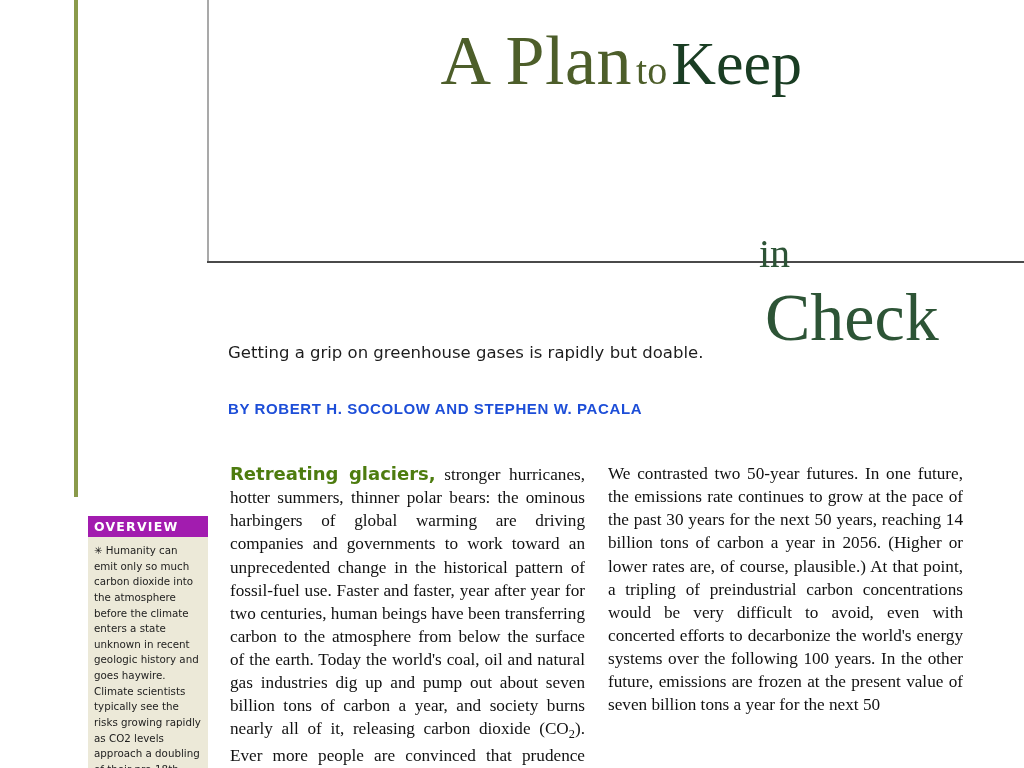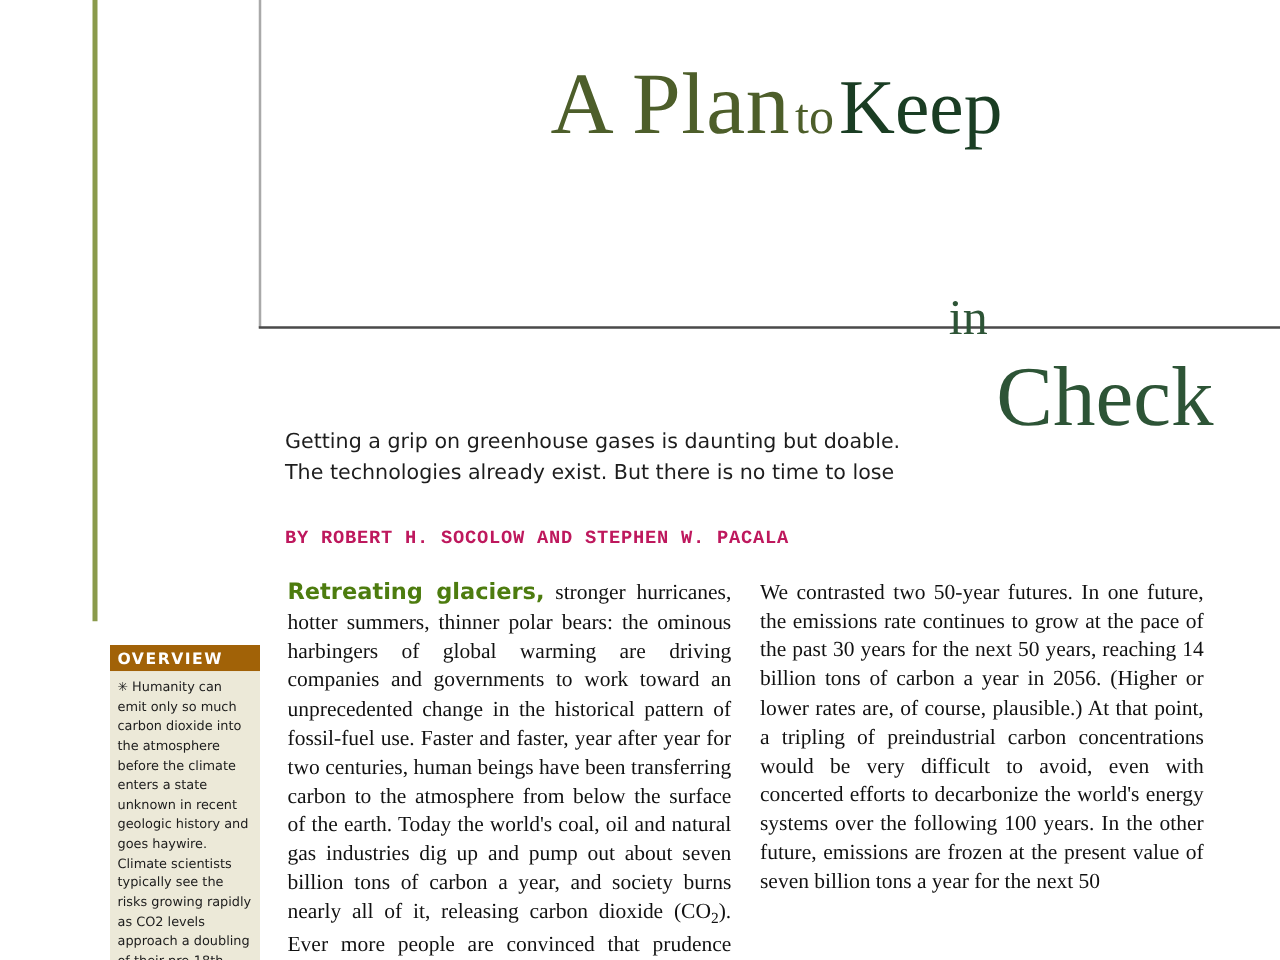--- a/index.html
+++ b/index.html
@@ -45,21 +45,21 @@
   .title-block {
     position: absolute;
     left: 207px;
     top: 16px;
     width: 817px;
     height: 320px;
   }
   .title-line1 {
     position: absolute;
     right: 222px;
-    top: 33px;
+    top: 10px;
     white-space: nowrap;
     line-height: 1;
   }
   .t-plan {
     font-family: "Liberation Serif", serif;
     font-size: 70px;
     color: #4d5e2a;
     letter-spacing: 0.5px;
   }
   .t-to {
@@ -92,43 +92,42 @@
     font-size: 40px;
     color: #2d5436;
   }
   .title-check {
     position: absolute;
     left: 558px;
     top: 262px;
     font-family: "Liberation Serif", serif;
     font-size: 68px;
     color: #2d5436;
-    margin-left: 32px;
   }
 
   
   .deck {
     position: absolute;
     left: 228px;
     top: 341px;
     width: 600px;
     font-family: "DejaVu Sans", sans-serif;
     font-size: 16.5px;
     line-height: 1.5;
     color: #1d1d1d;
   }
   .byline {
     position: absolute;
     left: 228px;
-    top: 422px;
-    font-family: Liberation Mono, monospace;
+    top: 400px;
+    font-family: Liberation Sans, sans-serif;
     font-weight: bold;
     font-size: 15px;
     letter-spacing: 0.6px;
-    color: #be185d;
+    color: #1d4ed8;
   }
 
   
   .col {
     position: absolute;
     top: 462px;
     width: 355px;
     font-family: "Liberation Serif", serif;
     font-size: 17.2px;
     line-height: 1.345;
@@ -148,21 +147,21 @@
   sub { font-size: 0.72em; }
 
   
   .overview {
     position: absolute;
     left: 88px;
     top: 516px;
     width: 120px;
   }
   .overview-head {
-    background: #a16207;
+    background: #a21caf;
     color: #ffffff;
     font-family: "DejaVu Sans", sans-serif;
     font-weight: bold;
     font-size: 12.5px;
     letter-spacing: 1.2px;
     padding: 3px 0 3px 6px;
     width: 114px;
   }
   .overview-body {
     background: #ece9d8;
@@ -187,22 +186,21 @@
 
 <div class="title-block">
   <div class="title-line1">
     <span class="t-plan">A Plan</span><span class="t-to">to</span><span class="t-keep">Keep</span>
   </div>
   <div class="title-in">in</div>
   <div class="title-check">Check</div>
 </div>
 
 <div class="deck">
-  <div>Getting a grip on greenhouse gases is daunting but doable.</div>
-  <div>The technologies already exist. But there is no time to lose</div>
+  <div>Getting a grip on greenhouse gases is rapidly but doable.</div>
 </div>
 <div class="byline">BY ROBERT H. SOCOLOW AND STEPHEN W. PACALA</div>
 
 <div class="overview">
   <div class="overview-head">OVERVIEW</div>
   <div class="overview-body">
     <p><span class="bullet-mark">✳</span> <span>Humanity can emit only so much carbon dioxide into the atmosphere before the climate enters a state unknown in recent geologic history and goes haywire. Climate scientists typically see the risks growing rapidly as CO2 levels approach a doubling of their pre-18th-</span></p>
   </div>
 </div>
 

